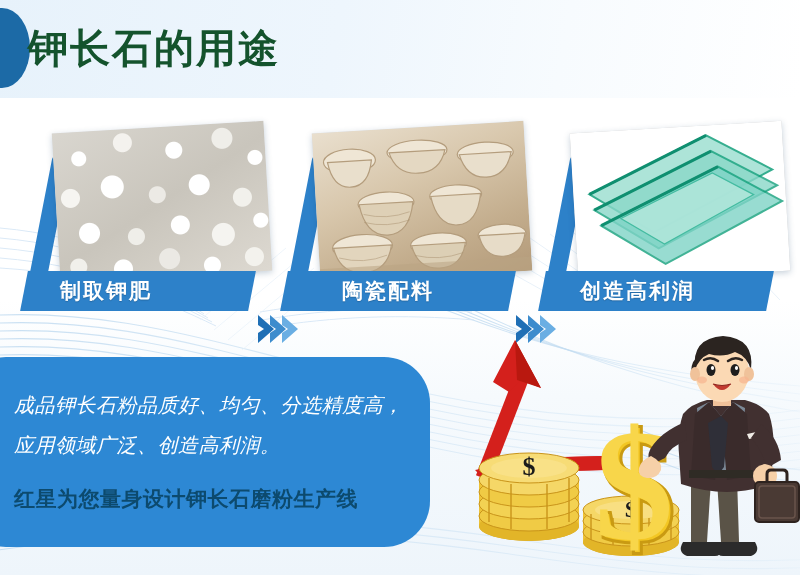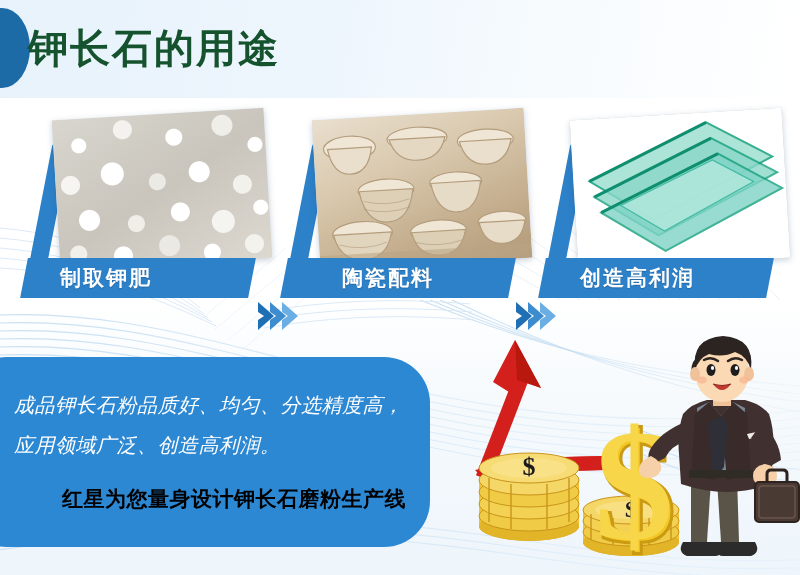--- a/index.html
+++ b/index.html
@@ -28,21 +28,21 @@
     position:absolute;left:-26px;top:8px;width:56px;height:80px;
     background:#1c6aa6;border-radius:50%;
   }
   .page-title{
     position:absolute;left:28px;top:18px;
     font-size:40px;line-height:60px;font-weight:bold;color:#14532d;
     letter-spacing:2px;white-space:nowrap;
   }
 
   
-  .cards{position:absolute;left:0;top:108px;width:684px;height:200px;}
+  .cards{position:absolute;left:0;top:121px;width:684px;height:200px;}
   .card{position:absolute;top:0;width:255px;height:200px;}
   .card-1{left:30px;}
   .card-2{left:290px;}
   .card-3{left:548px;}
 
   .card-accent{
     position:absolute;left:10px;top:36px;width:18px;height:128px;
     background:#2d81c9;
     transform:skewX(-11deg);
     border-radius:2px;
@@ -107,23 +107,22 @@
   .info-panel{
     position:absolute;left:-40px;top:357px;width:470px;height:190px;
     background:#2d88d4;border-radius:46px;
   }
   .info-body{
     position:absolute;left:14px;top:385px;width:400px;
     color:#ffffff;font-size:20px;line-height:40px;letter-spacing:.5px;font-style:italic;
   }
   .info-highlight{
     position:absolute;left:14px;top:483px;width:420px;
-    color:#000000;font-size:21px;line-height:32px;font-weight:bold;letter-spacing:.5px;
+    color:#0c4a6e;font-size:21px;line-height:32px;font-weight:bold;letter-spacing:.5px;
     white-space:nowrap;
-    margin-left:48px;
   }
 
   
   .illustration{position:absolute;left:455px;top:330px;width:345px;height:245px;}
   .illustration svg{position:absolute;left:0;top:0;}
 </style>
 </head>
 <body>
 
 <div id="stage">

